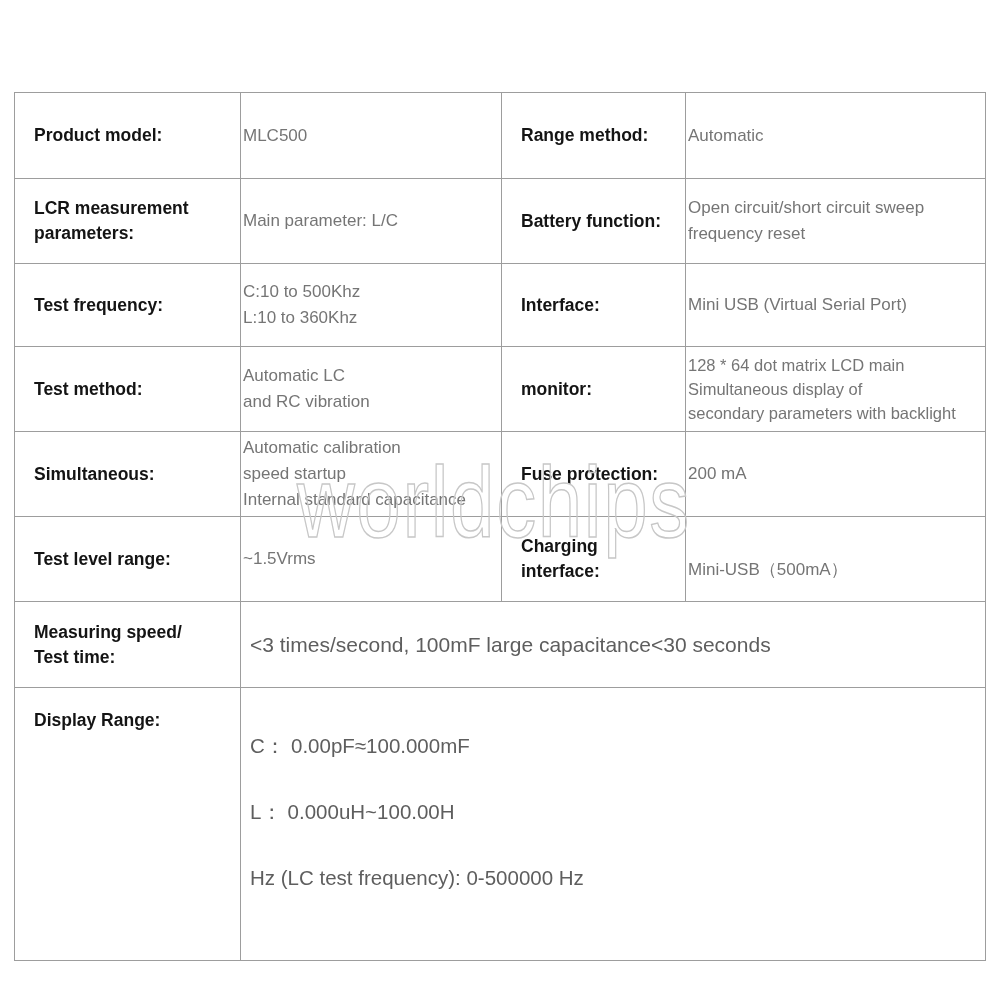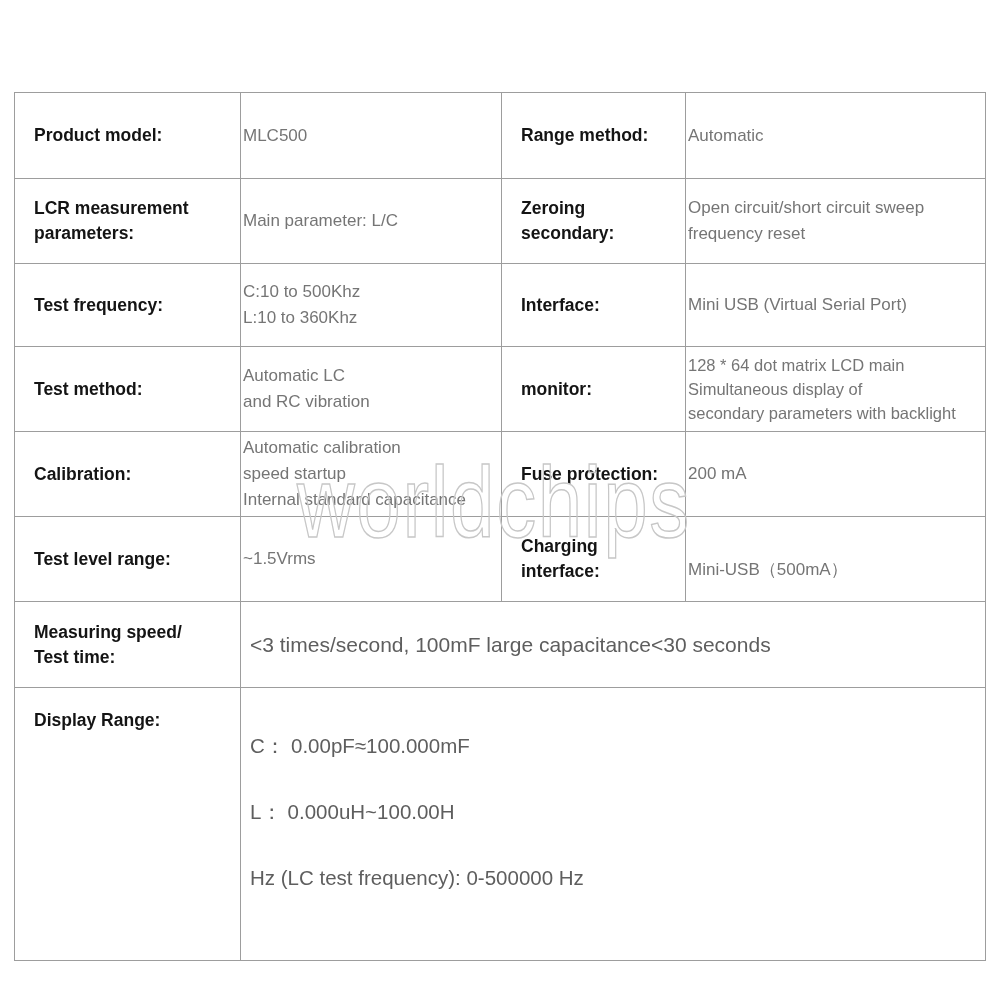--- a/index.html
+++ b/index.html
@@ -101,42 +101,42 @@
       <tr style="height:86px">
         <td class="lbl">Product model:</td>
         <td class="val">MLC500</td>
         <td class="lbl">Range method:</td>
         <td class="val">Automatic</td>
       </tr>
       <tr style="height:85px">
         <td class="lbl">LCR measurement
 parameters:</td>
         <td class="val">Main parameter: L/C</td>
-        <td class="lbl">Zeroing secondary:</td>
+        <td class="lbl">Battery function:</td>
         <td class="val">Open circuit/short circuit sweep
 frequency reset</td>
       </tr>
       <tr style="height:83px">
         <td class="lbl">Test frequency:</td>
         <td class="val">C:10 to 500Khz
 L:10 to 360Khz</td>
         <td class="lbl">Interface:</td>
         <td class="val">Mini USB (Virtual Serial Port)</td>
       </tr>
       <tr style="height:85px">
         <td class="lbl">Test method:</td>
         <td class="val">Automatic LC
 and RC vibration</td>
         <td class="lbl">monitor:</td>
         <td class="val" style="font-size:16.5px; line-height:24px;margin-top:10px;">128 * 64 dot matrix LCD main
 Simultaneous display of
 secondary parameters with backlight</td>
       </tr>
       <tr style="height:85px">
-        <td class="lbl">Calibration:</td>
+        <td class="lbl">Simultaneous:</td>
         <td class="val">Automatic calibration
 speed startup
 Internal standard capacitance</td>
         <td class="lbl">Fuse protection:</td>
         <td class="val">200 mA</td>
       </tr>
       <tr style="height:85px">
         <td class="lbl">Test level range:</td>
         <td class="val">~1.5Vrms</td>
         <td class="lbl">Charging interface:</td>

